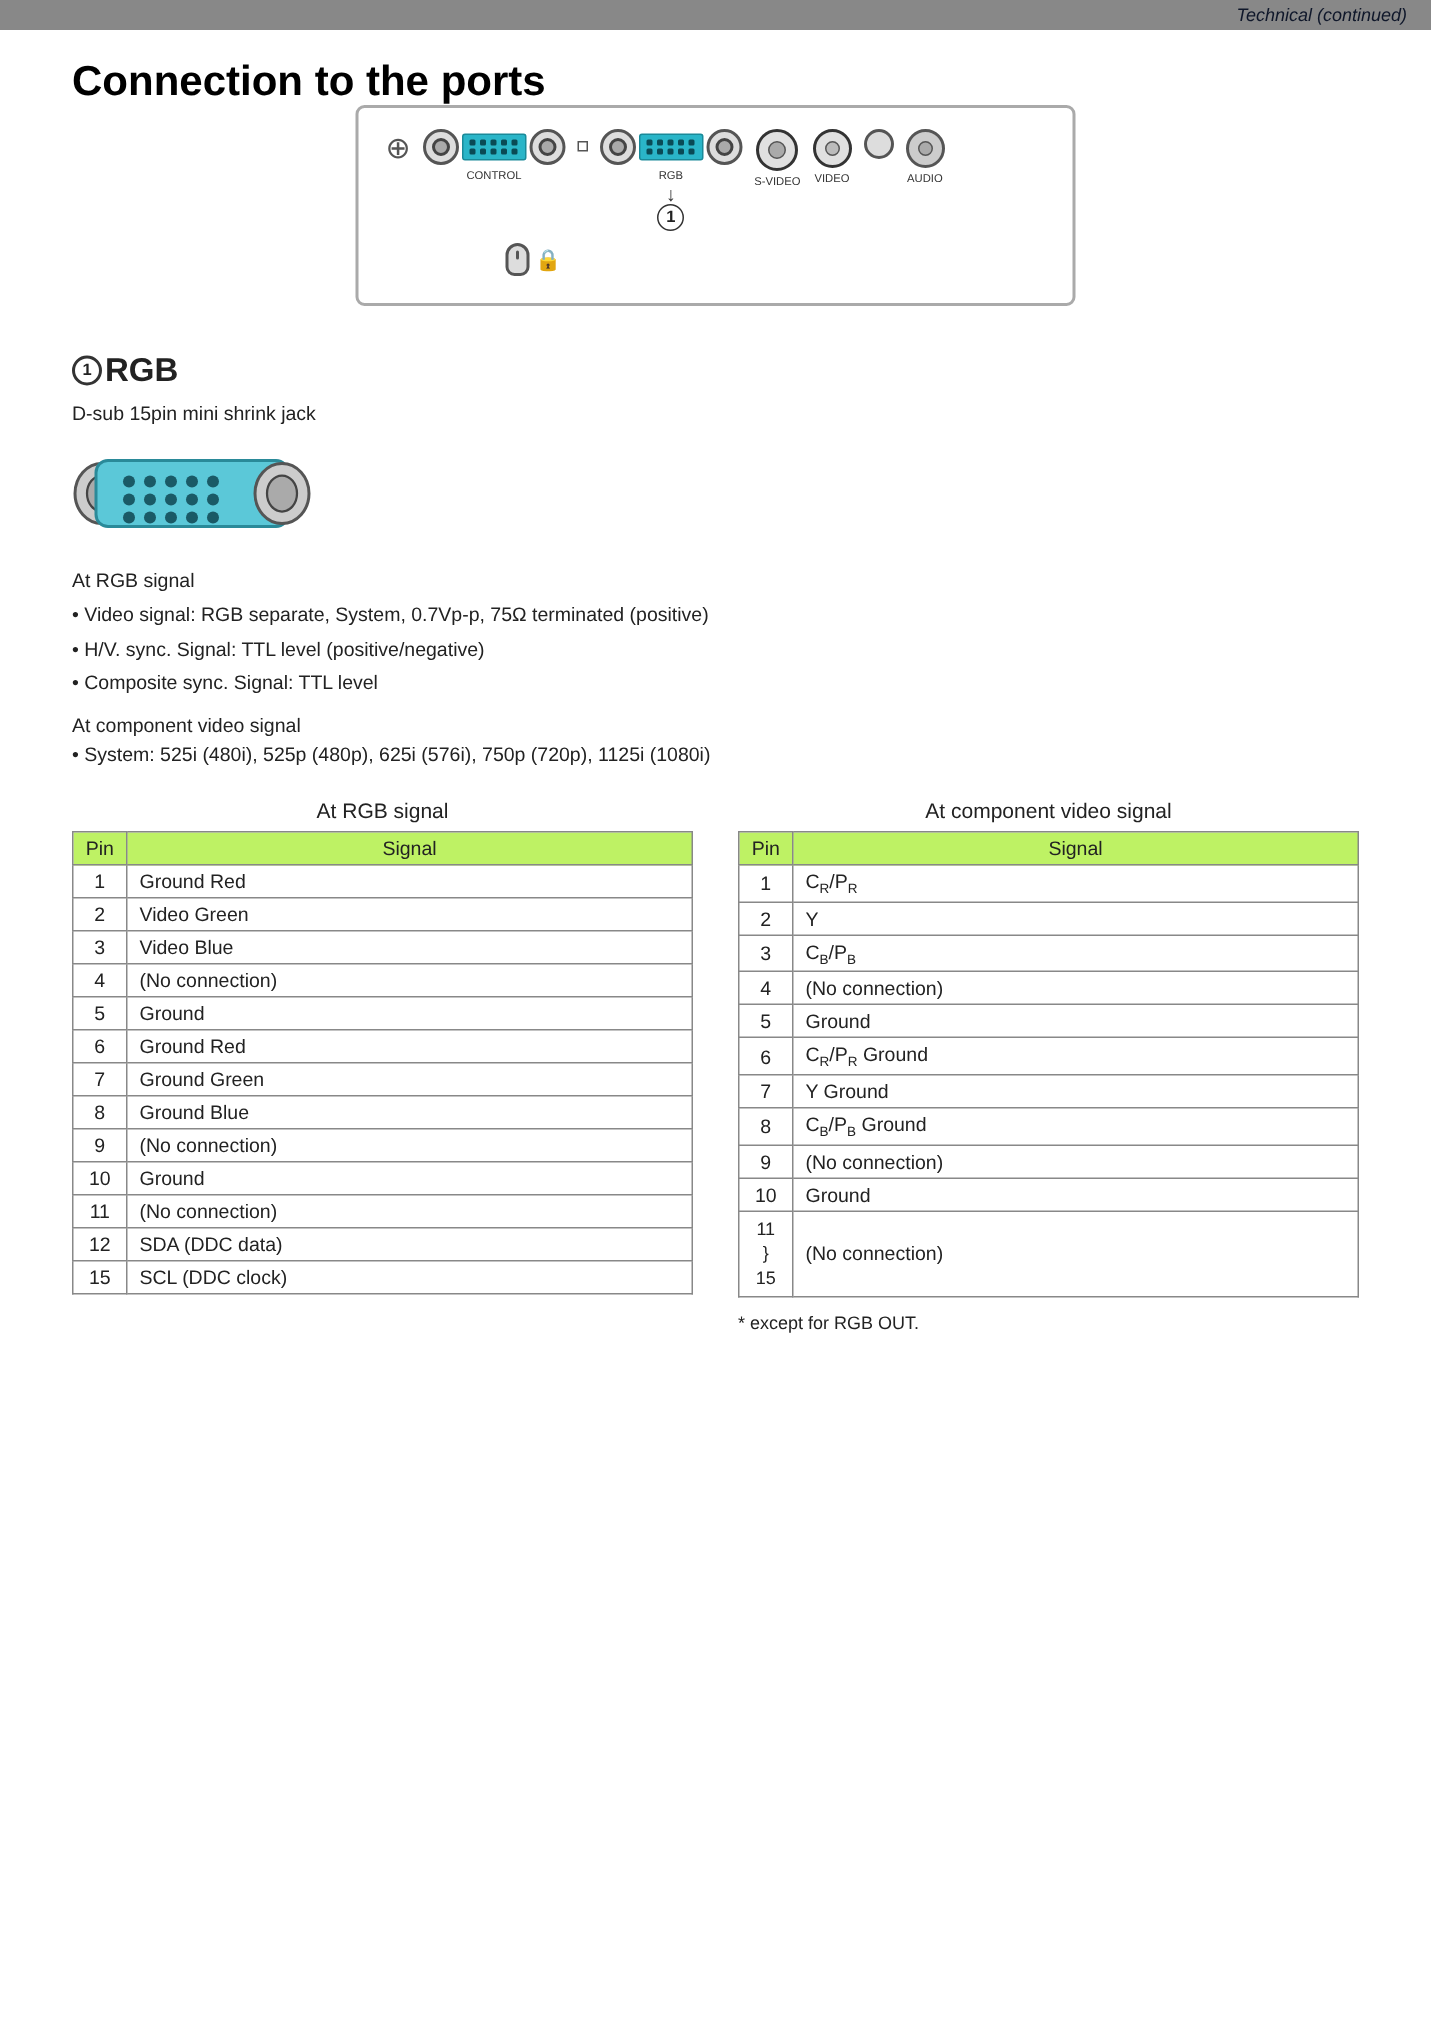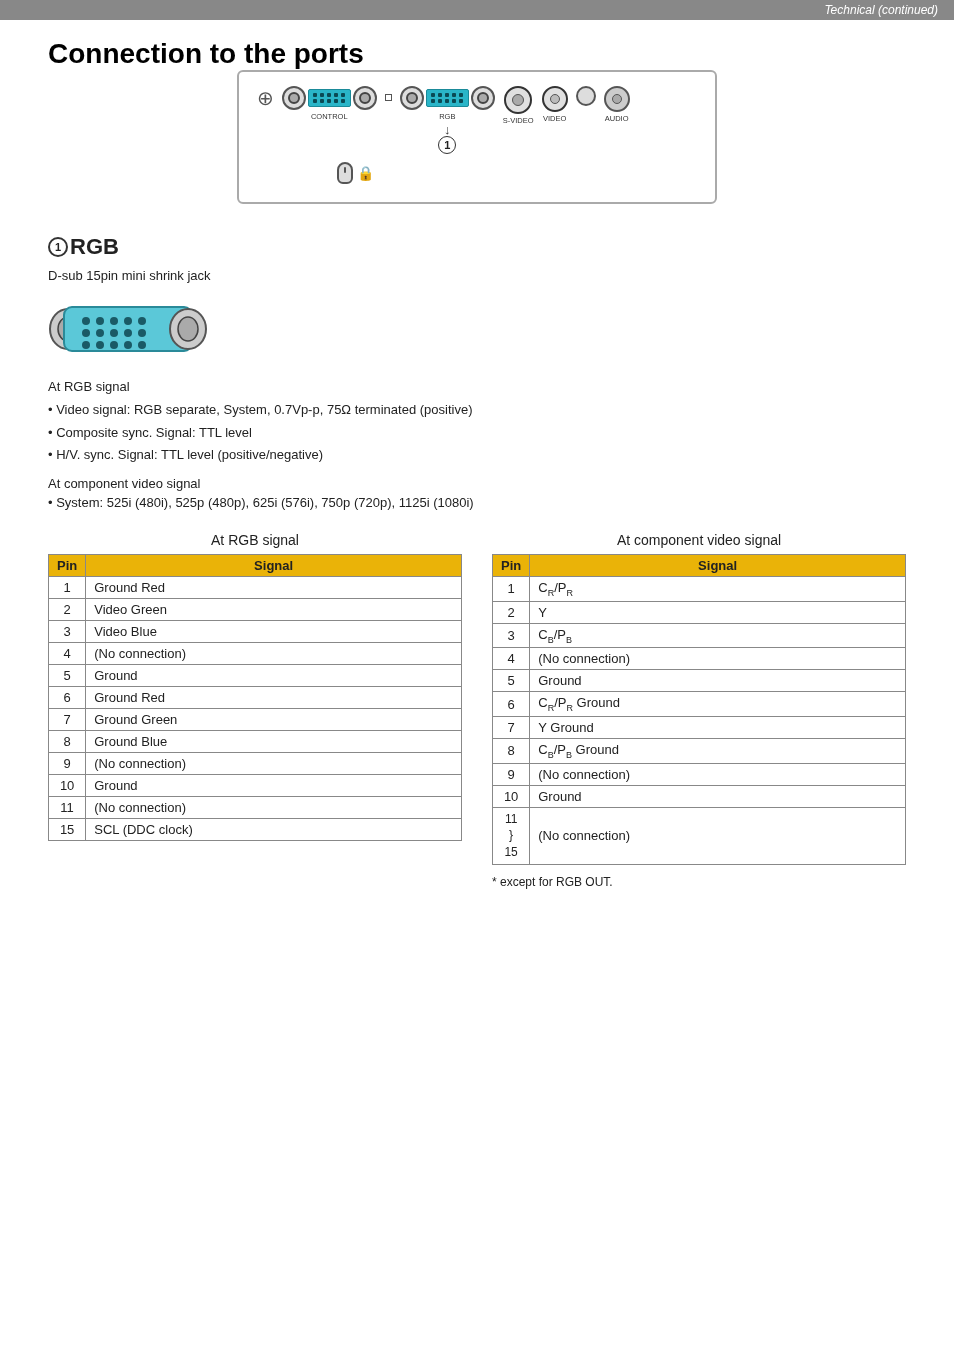--- a/index.html
+++ b/index.html
@@ -12,21 +12,21 @@
       color: #222;
       position: relative;
     }
 
     
     .top-bar {
       background: #888;
       text-align: right;
       padding: 3px 16px;
       font-size: 12px;
-      color: #ffffff;
+      color: #0f172a;
       font-style: italic;
     }
 
     .main-content {
       padding: 18px 48px 40px 48px;
     }
 
     
     .page-title {
       font-size: 28px;
@@ -177,22 +177,22 @@
       font-size: 13px;
     }
 
     table th, table td {
       border: 1px solid #888;
       padding: 3px 8px;
       text-align: left;
     }
 
     table th {
-      background: #eab308;
-      font-weight: bold;
+      background: #bef264;
+      font-weight: normal;
       text-align: center;
     }
 
     table td:first-child {
       text-align: center;
       width: 36px;
     }
 
     .footnote {
       font-size: 12px;
@@ -390,22 +390,22 @@
       <circle cx="94" cy="50" r="4" fill="#1a5a66"></circle>
 
       <ellipse cx="140" cy="34" rx="18" ry="20" fill="#ccc" stroke="#555" stroke-width="2"></ellipse>
       <ellipse cx="140" cy="34" rx="10" ry="12" fill="#aaa" stroke="#444" stroke-width="1.5"></ellipse>
     </svg>
   </div>
 
   <div class="signal-info">
     <p>At RGB signal</p>
     <p>• Video signal: RGB separate, System, 0.7Vp-p, 75Ω terminated (positive)</p>
+    <p>• H/V. sync. Signal: TTL level (positive/negative)</p>
     <p>• Composite sync. Signal: TTL level</p>
-    <p>• H/V. sync. Signal: TTL level (positive/negative)</p>
   </div>
 
   <div style="margin-top:10px;">
     <p style="font-size:13px;margin-bottom:4px;">At component video signal</p>
     <p style="font-size:13px;">• System: 525i (480i), 525p (480p), 625i (576i), 750p (720p), 1125i (1080i)</p>
   </div>
 
   <div class="tables-section">
 
     <div class="table-block">
@@ -456,20 +456,24 @@
             </tr>
             <tr>
               <td>10</td>
               <td>Ground</td>
             </tr>
             <tr>
               <td>11</td>
               <td>(No connection)</td>
             </tr>
             <tr>
+              <td>12</td>
+              <td>SDA (DDC data)</td>
+            </tr>
+            <tr>
               <td>15</td>
               <td>SCL (DDC clock)</td>
             </tr>
           </tbody>
       </table>
     </div>
 
     <div class="table-block">
       <div class="table-title">At component video signal</div>
       <table>

